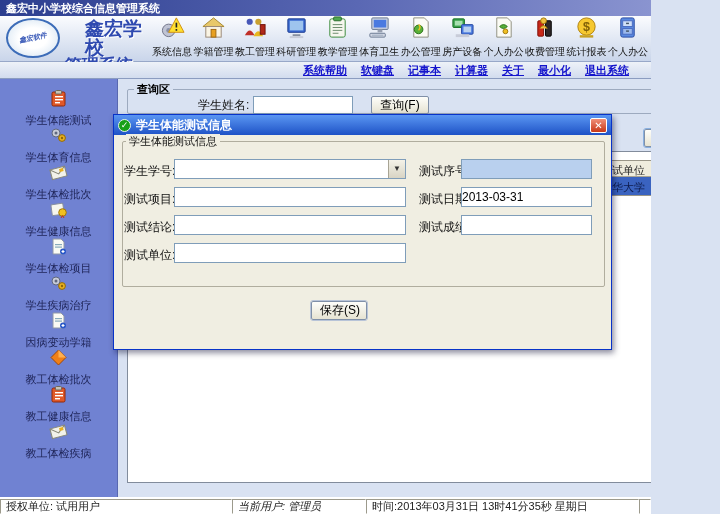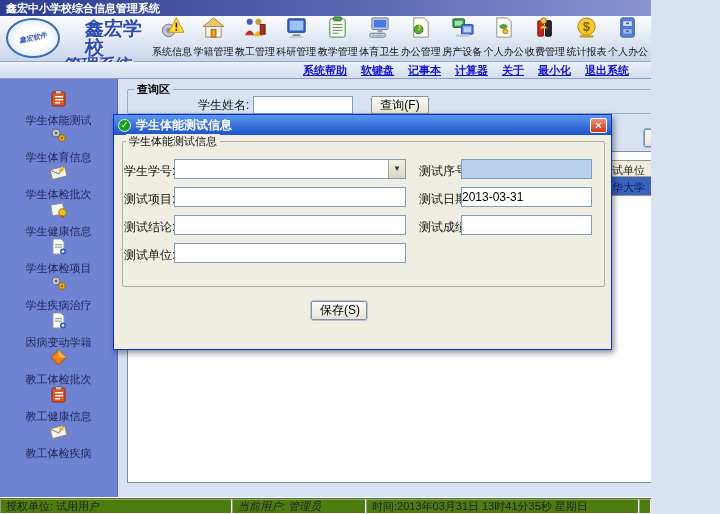--- a/index.html
+++ b/index.html
@@ -86,21 +86,21 @@
   .f-input { position:absolute; height:20px; border:1px solid #7f9db9; background:#fff; font-size:12px;
     padding:0 0; font-family:"Liberation Sans","DejaVu Sans",sans-serif; }
   .combo { position:absolute; height:20px; border:1px solid #7f9db9; background:#fff; font-size:12px; }
   .combo-value { position:absolute; left:3px; top:3px; right:18px; overflow:hidden; white-space:nowrap; }
   .combo-arrow { position:absolute; right:0; top:0; bottom:0; width:17px; background:linear-gradient(#f4f2e8,#d8d4c4);
     border-left:1px solid #a8a494; font-size:8px; color:#333; text-align:center; line-height:18px; cursor:pointer; }
   .seq-input { background:#b9d0ee; }
   .save-btn { position:absolute; left:197px; top:186px; width:56px; height:19px; outline:1px solid #b8c4d8; }
 
   
-  .statusbar { position:absolute; left:0; bottom:0; width:100%; height:17px; background:#4d7c0f;
+  .statusbar { position:absolute; left:0; bottom:0; width:100%; height:17px; background:#ffffff;
     border-top:1px solid #fff; display:flex; font-size:11px; color:#222; }
   .st-cell { border:1px solid; border-color:#9c9a8c #ffffff #ffffff #9c9a8c; height:15px; margin-top:1px;
     line-height:13px; padding:0 5px; white-space:nowrap; overflow:hidden; }
   .st-1 { width:232px; }
   .st-2 { width:134px;font-style:italic; }
   .st-3 { flex:1; }
   .st-4 { width:10px; }
 </style>
 </head>
 <body>

